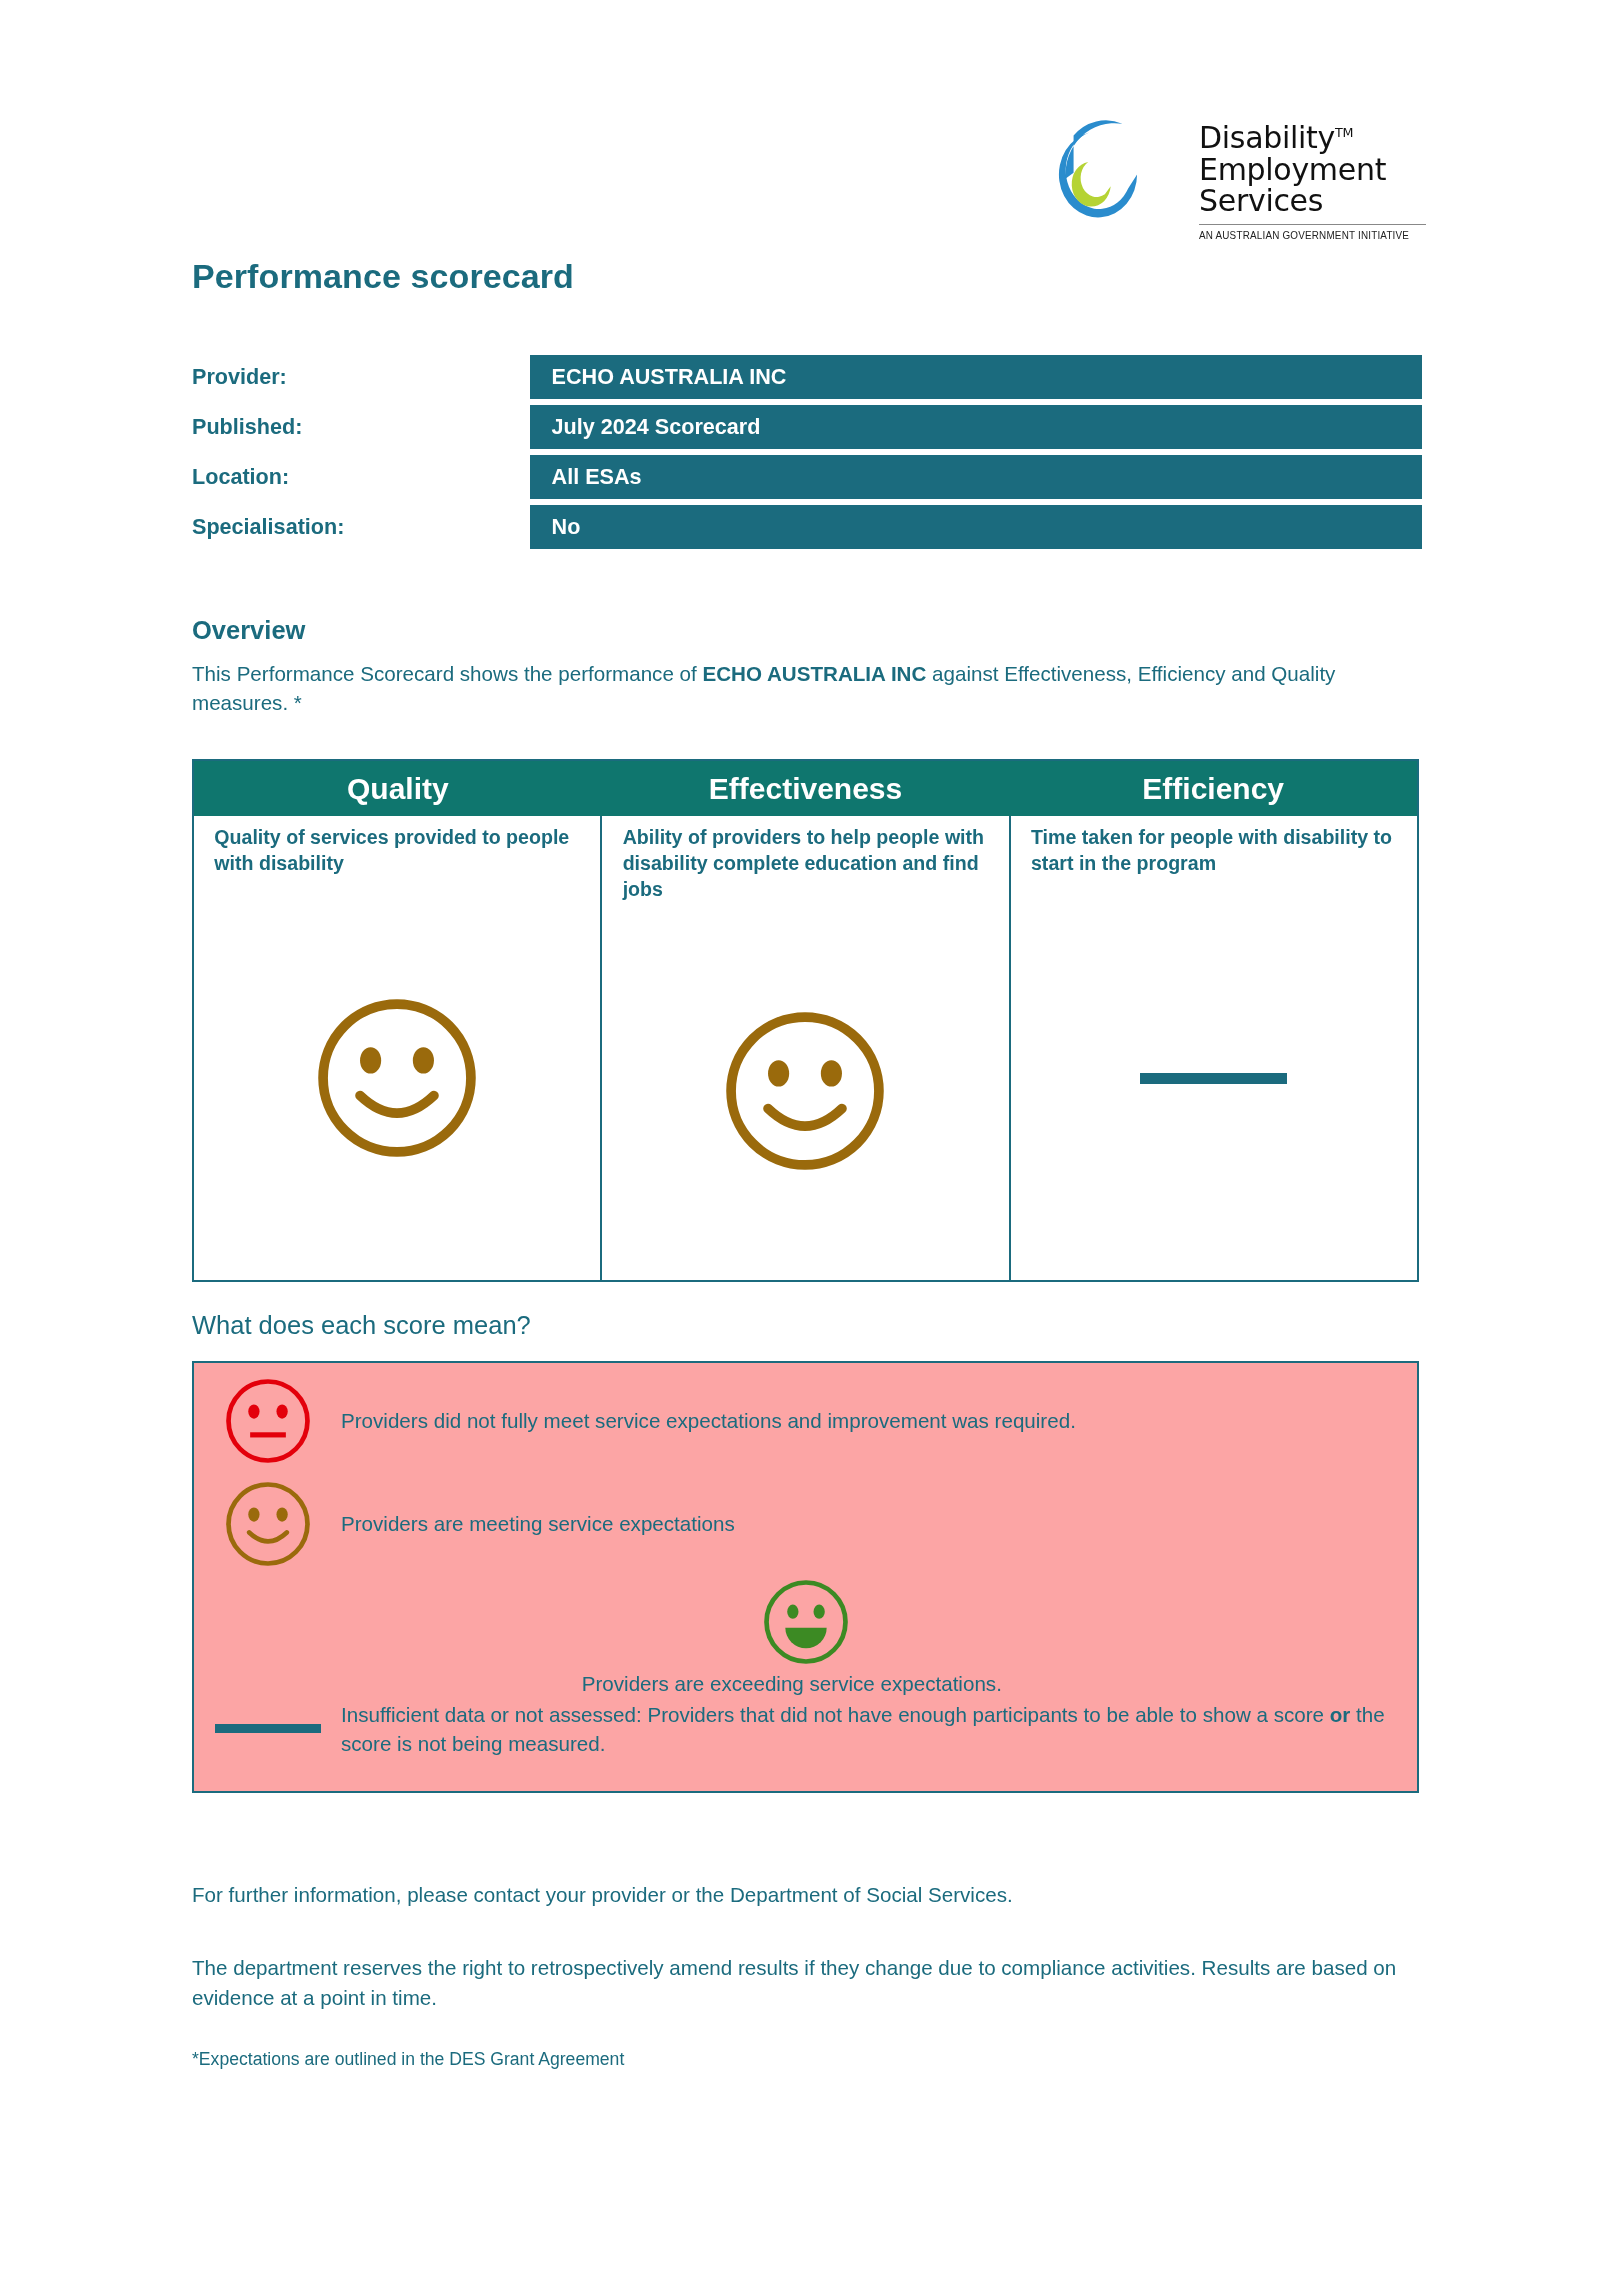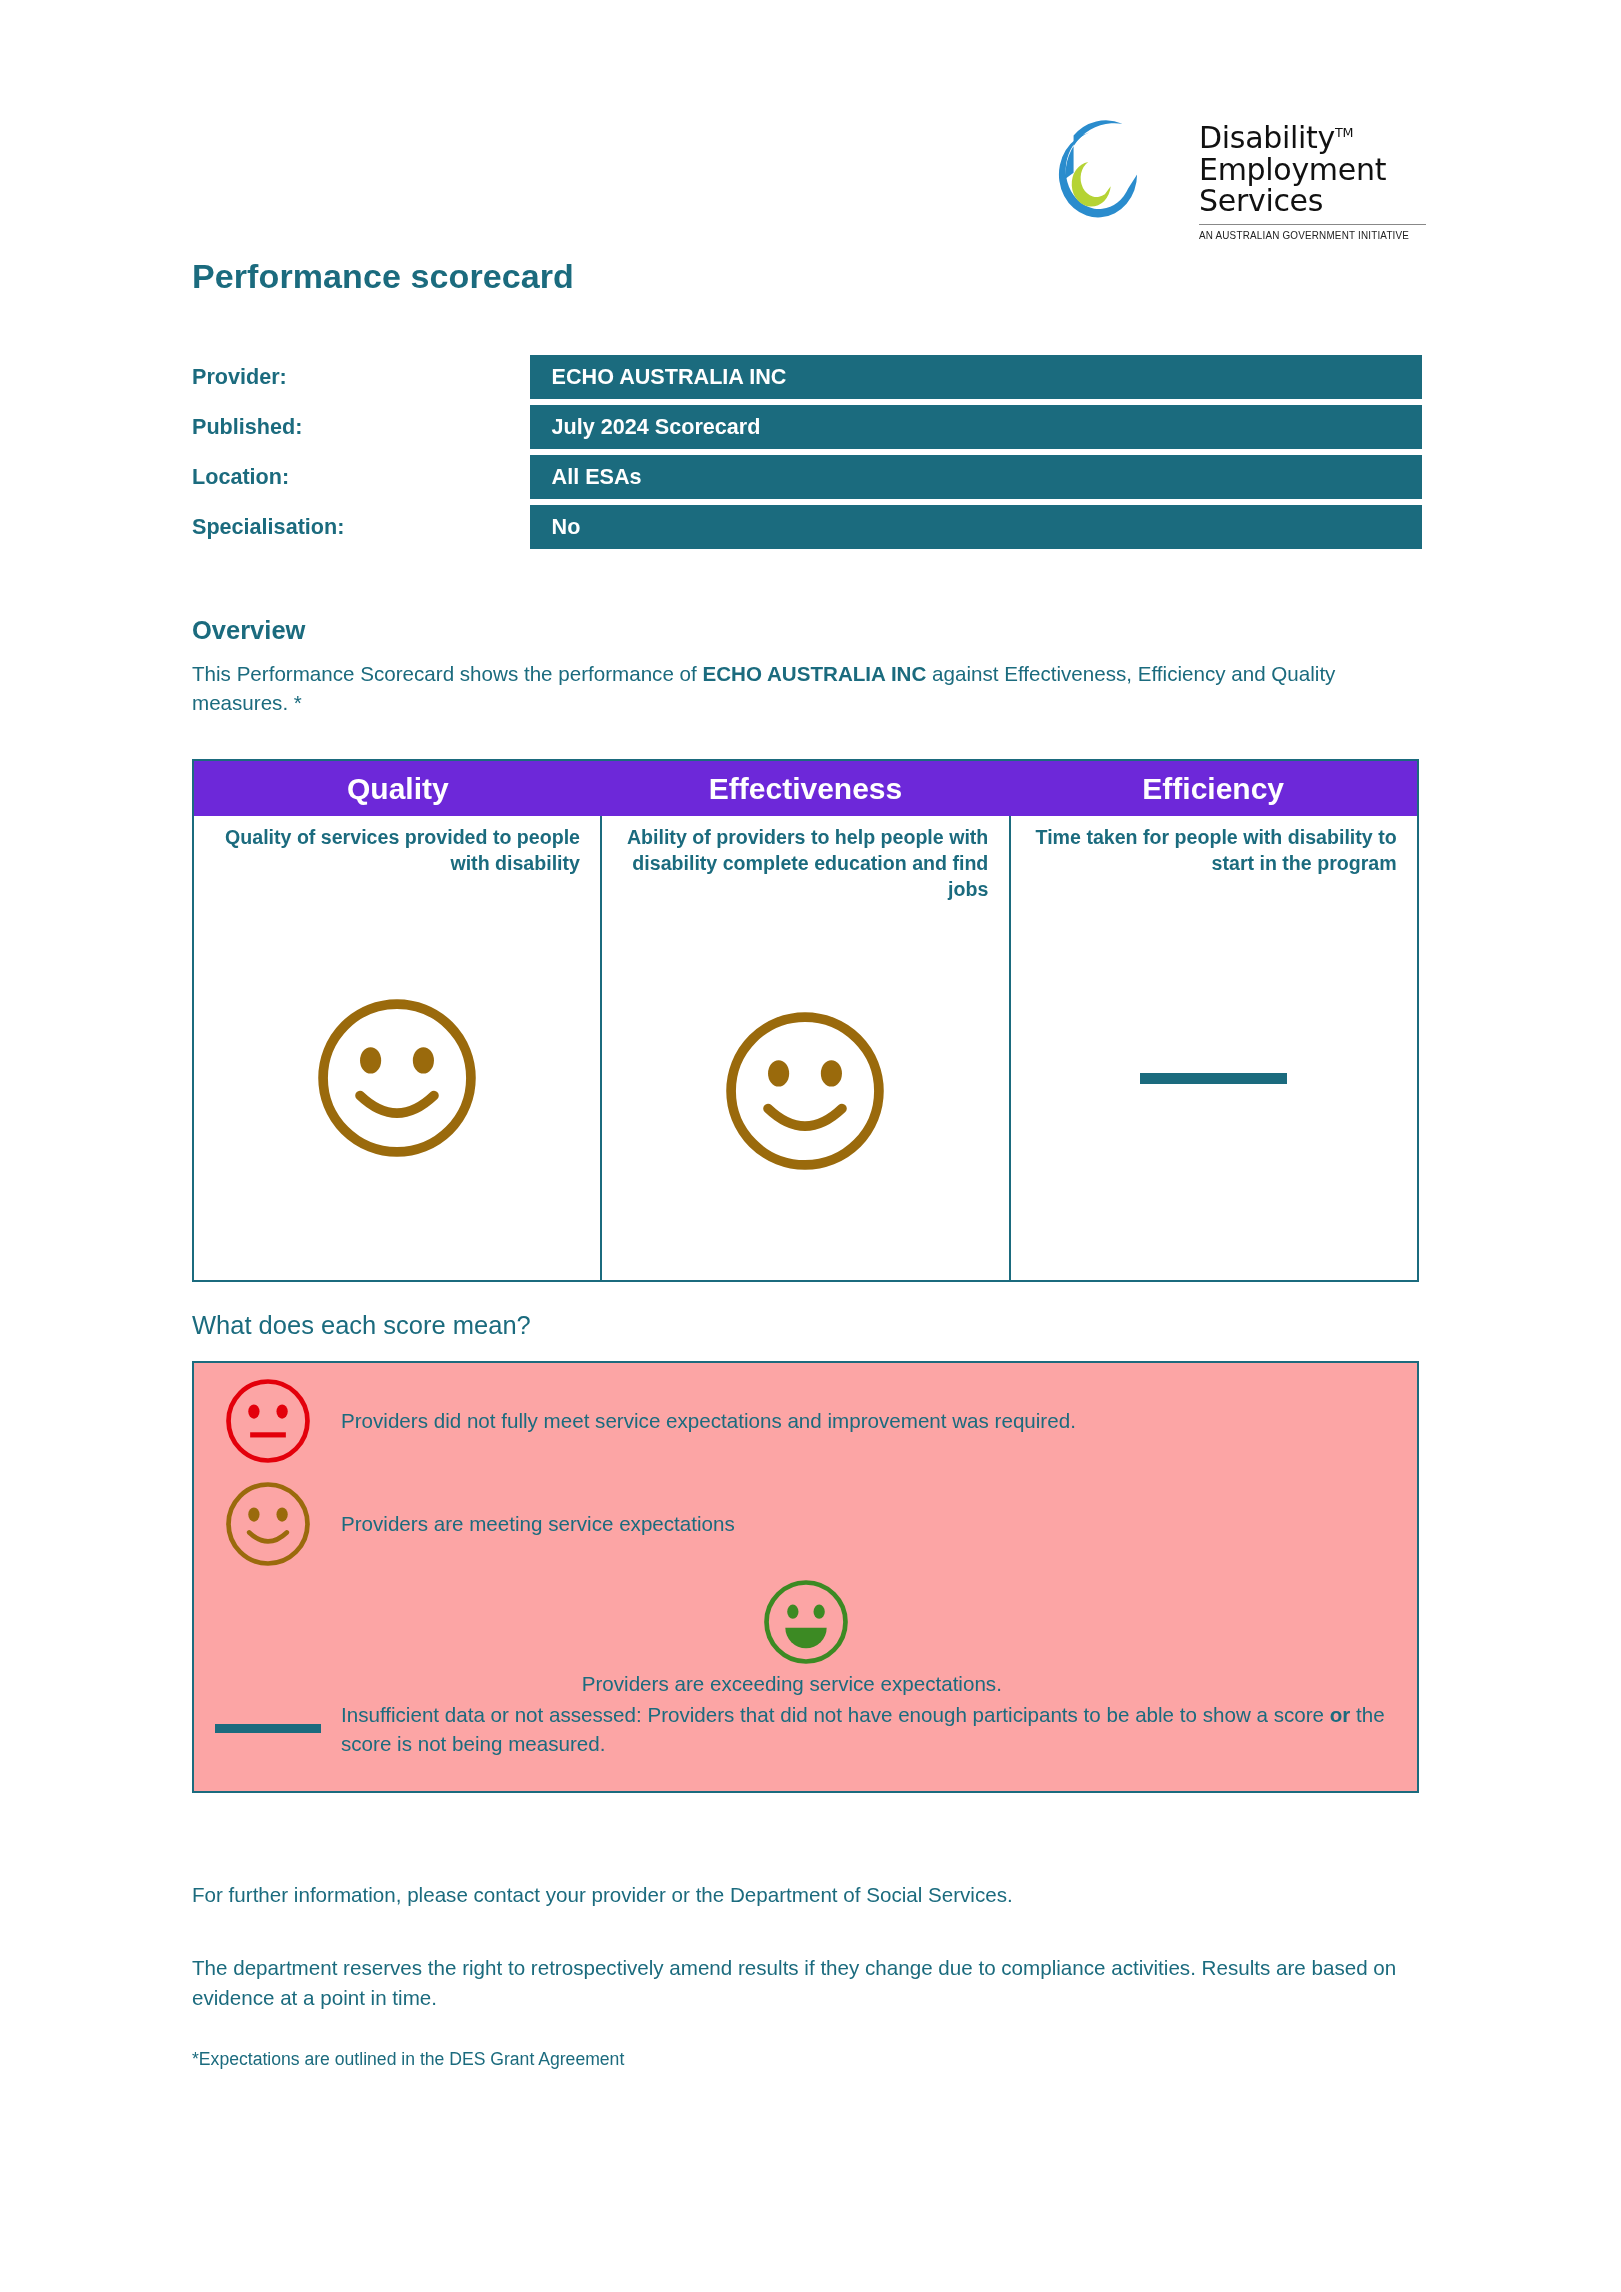--- a/index.html
+++ b/index.html
@@ -67,35 +67,35 @@
 
   
   #measures{
     position:absolute; left:192px; top:759px;
     width:1227px; height:523px;
     border:2.9px solid #1b6b7e;
     display:flex; flex-direction:column;
     background:#fff;
   }
   #measures-head{
-    display:flex; background:#6d28d9; height:55px; flex:none;
+    display:flex; background:#0f766e; height:55px; flex:none;
   }
   #measures-head .hcell{
     flex:1; display:flex; align-items:center; justify-content:center;
     color:#fff; font-size:30px; font-weight:bold;
   }
   #measures-body{ display:flex; flex:1; }
   .mcol{
     flex:1; display:flex; flex-direction:column; align-items:center;
     border-left:2.9px solid #1b6b7e; padding-top:8.8px;
   }
   .mcol:first-child{ border-left:none; }
   .mdesc{
     font-size:19.6px; font-weight:bold; line-height:1.32;
-    text-align:right; color:#1b6b7e; width:90%;
+    text-align:left; color:#1b6b7e; width:90%;
   }
   .mscore{ flex:1; display:flex; align-items:center; justify-content:center; width:100%; }
   .dash-mark{ width:147px; height:10.8px; background:#1b6b7e; }
 
   
   #legend-heading{
     position:absolute; left:192px; top:1311px;
     font-size:25.5px; font-weight:normal; color:#1b6b7e;
   }
   #legend-box{

